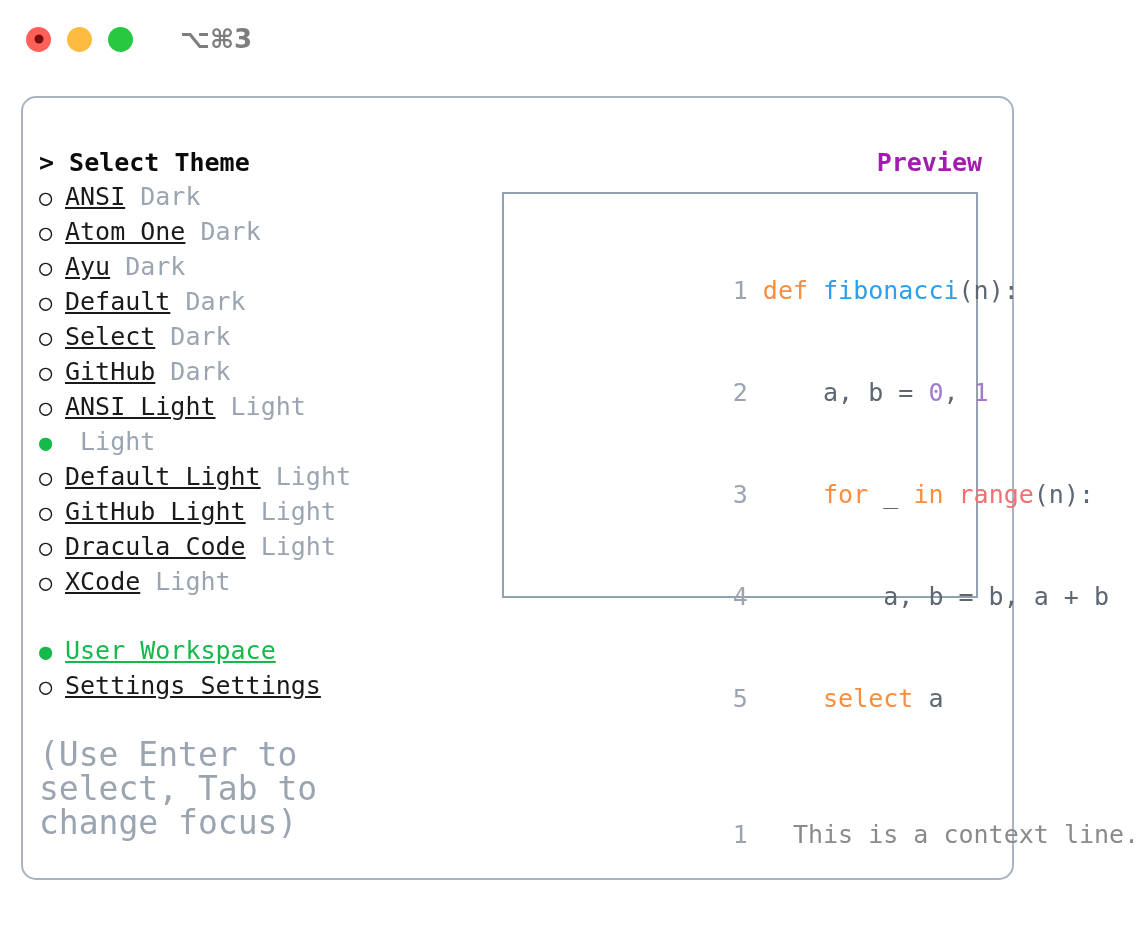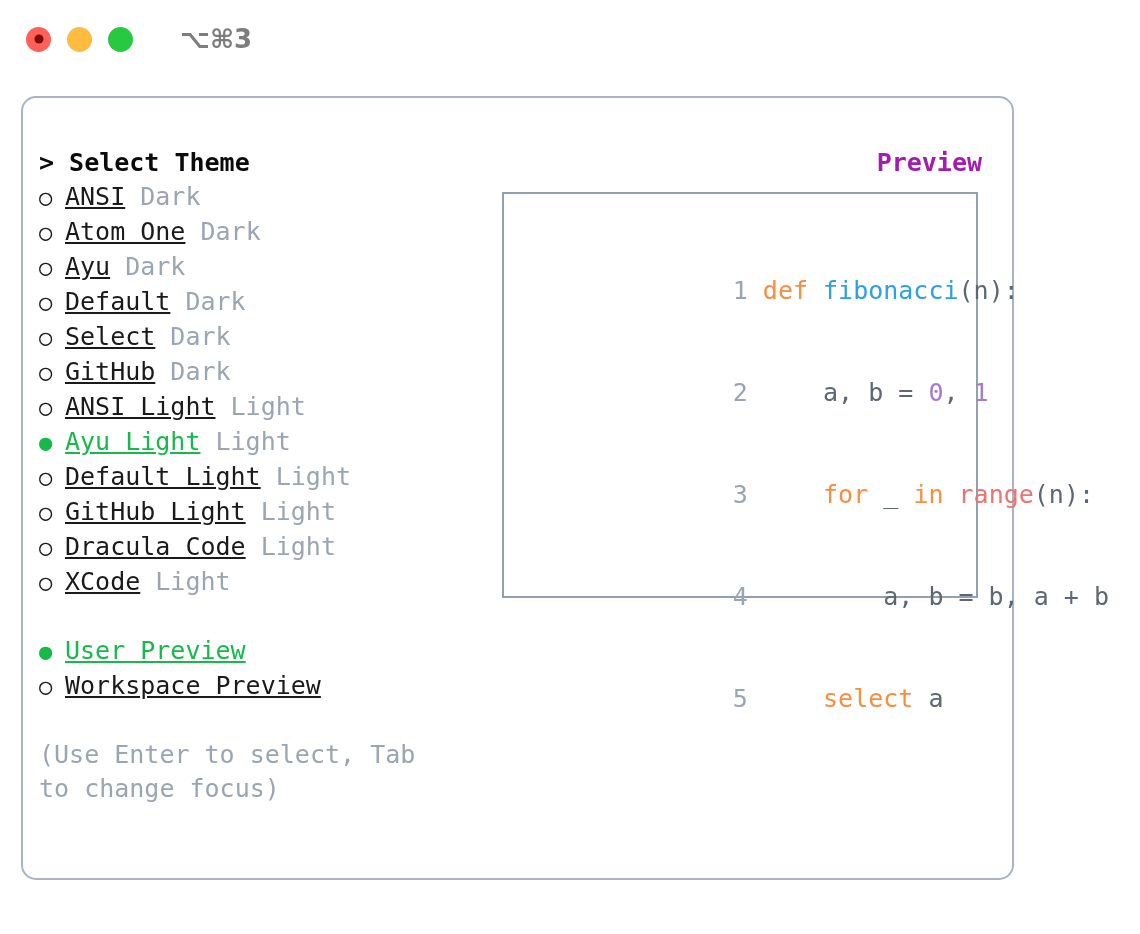--- a/index.html
+++ b/index.html
@@ -129,21 +129,21 @@
   .subheading {
     font-size: 25px;
     color: #1a1a1a;
     line-height: 34px;
     padding-left: 26px;
     white-space: pre;
   }
 
   .hint {
     margin-top: 34px;
-    font-size: 25px;
+    font-size: 33px;
     line-height: 34px;
     color: #9aa5b1;
     width: 400px;
     word-spacing: 0px;
   }
 
   
   .right-col {
     position: absolute;
     left: 479px;
@@ -235,21 +235,20 @@
             <span class="opt-label">GitHub</span>
             <span class="opt-tag"> Dark</span>
           </div>
           <div class="opt-row">
             <span class="bullet">○</span>
             <span class="opt-label">ANSI Light</span>
             <span class="opt-tag"> Light</span>
           </div>
           <div class="opt-row">
             <span class="bullet sel">●</span>
-            <span class="opt-label sel">Ayu Light</span>
             <span class="opt-tag"> Light</span>
           </div>
           <div class="opt-row">
             <span class="bullet">○</span>
             <span class="opt-label">Default Light</span>
             <span class="opt-tag"> Light</span>
           </div>
           <div class="opt-row">
             <span class="bullet">○</span>
             <span class="opt-label">GitHub Light</span>
@@ -266,25 +265,25 @@
             <span class="opt-tag"> Light</span>
           </div>
         </div>
 
         <div class="section-gap"></div>
 
 
         <div>
           <div class="opt-row">
             <span class="bullet sel">●</span>
-            <span class="opt-label sel">User Preview</span>
-          </div>
-          <div class="opt-row">
-            <span class="bullet">○</span>
-            <span class="opt-label">Workspace Preview</span>
+            <span class="opt-label sel">User Workspace</span>
+          </div>
+          <div class="opt-row">
+            <span class="bullet">○</span>
+            <span class="opt-label">Settings Settings</span>
           </div>
         </div>
 
         <div class="hint">(Use Enter to select, Tab to change focus)</div>
       </div>
 
       <div class="right-col">
         <div class="preview-title">Preview</div>
 
         <div class="preview-box">
@@ -303,20 +302,23 @@
               <span class="ln">4</span><span class="punct"> </span><span class="ident">        a, b = b, a + b</span>
             </div>
             <div class="code-line">
               <span class="ln">5</span><span class="punct"> </span><span class="kw">    select </span><span class="ident">a</span>
             </div>
           </div>
 
           <div class="blank-line"></div>
 
           <div>
+            <div class="code-line">
+              <span class="ln">1</span><span class="diff-ctx"> </span><span class="diff-ctx">  </span><span class="diff-ctx">This is a context line.</span>
+            </div>
             <div class="code-line">
               
             </div>
 
           </div>
 
         </div>
       </div>
 
     </div>

